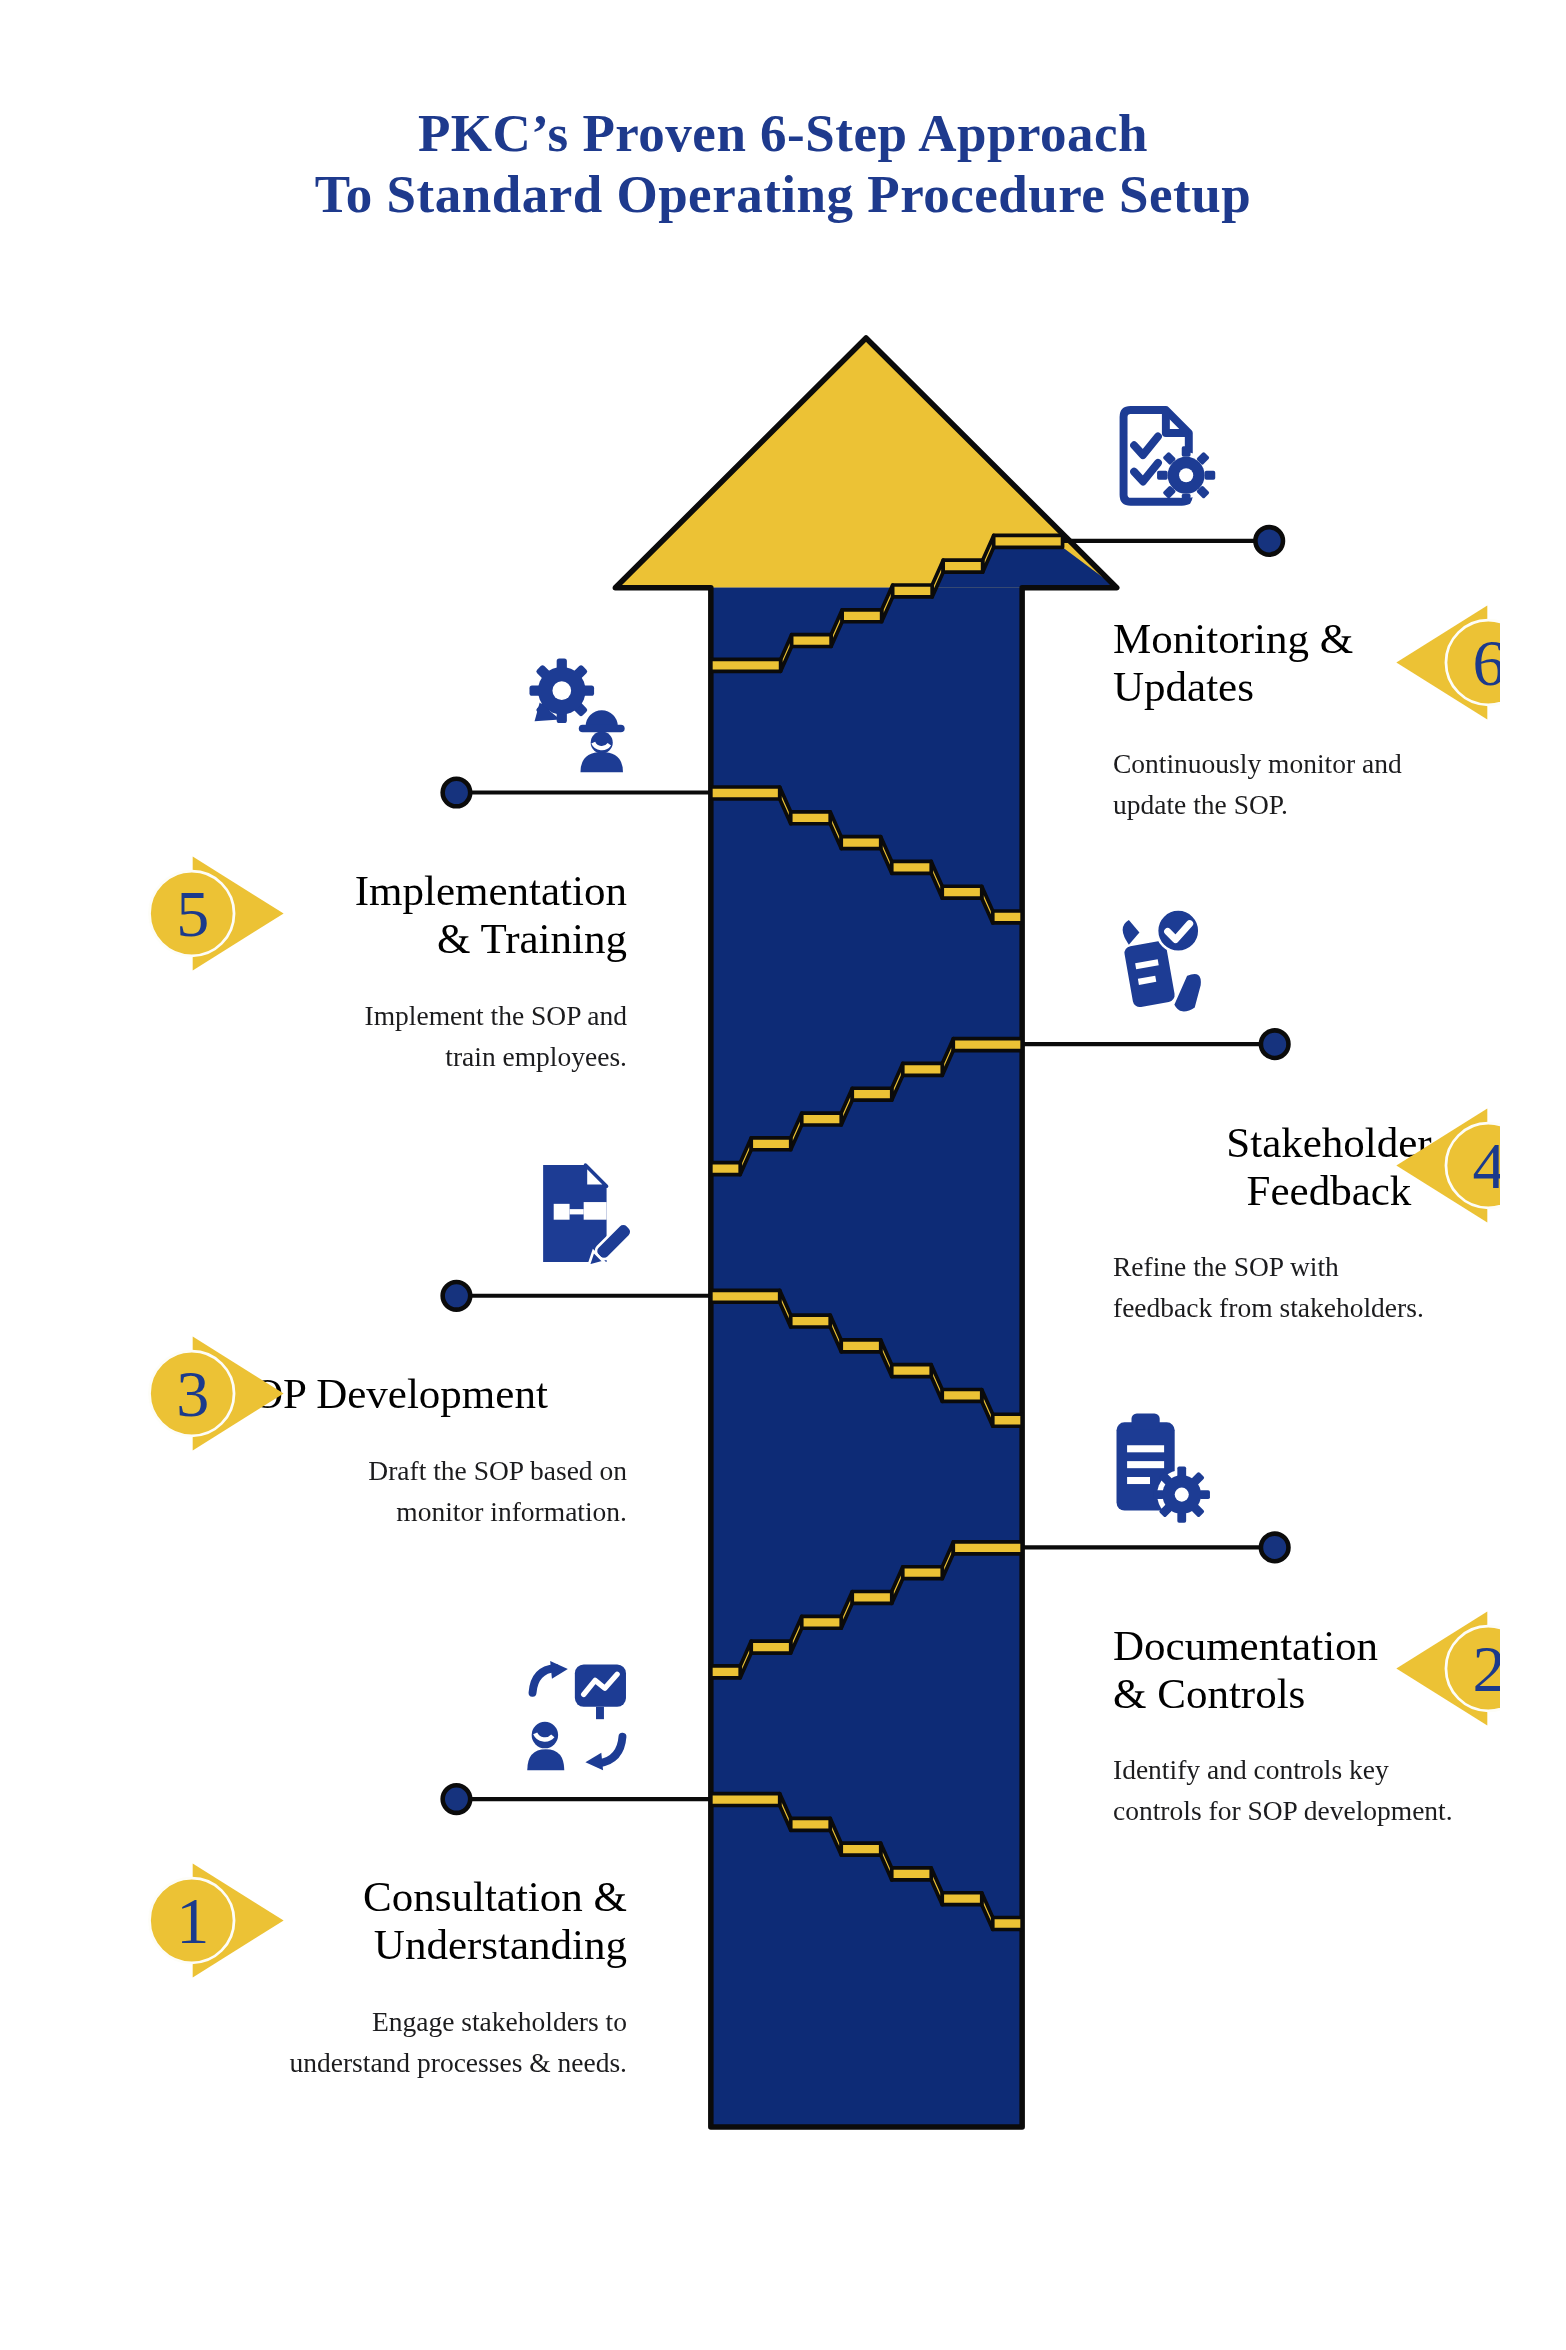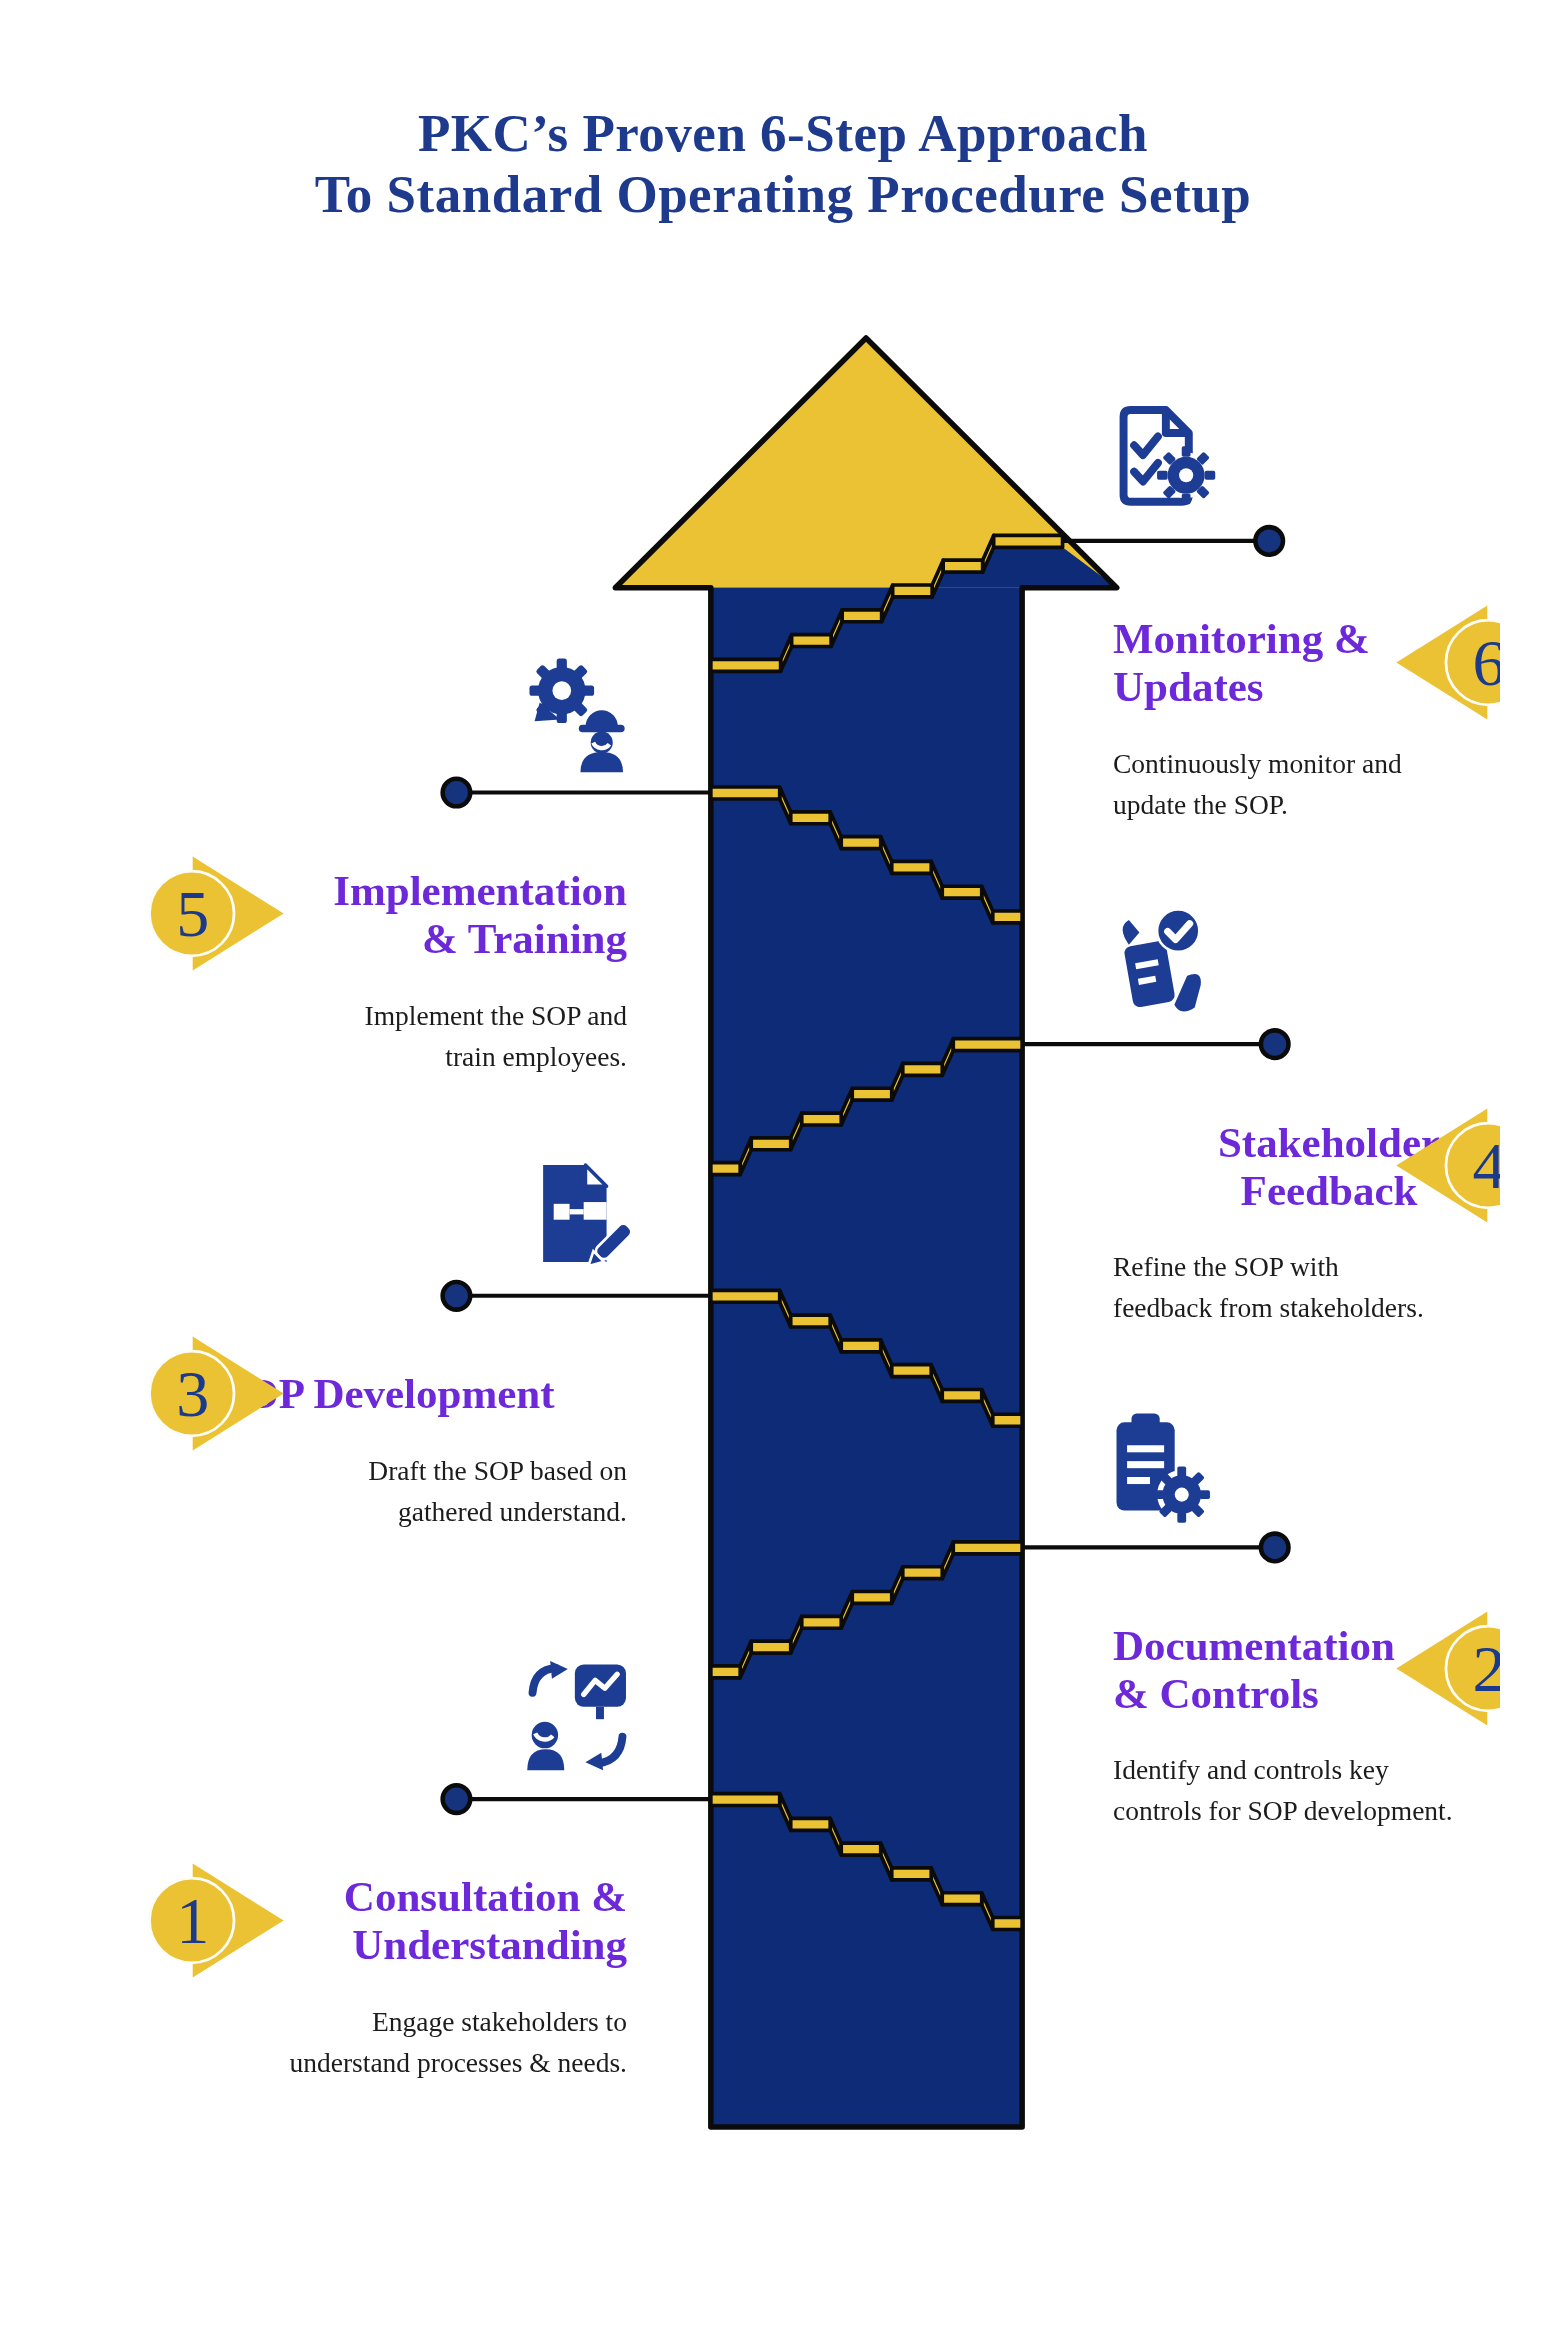--- a/index.html
+++ b/index.html
@@ -6,21 +6,21 @@
   #canvas{
     position:relative;width:1434px;height:2351px;background:#ffffff;
     font-family:"Liberation Serif","DejaVu Serif",serif;overflow:hidden;margin:0 auto;
   }
   #arrow-svg{position:absolute;left:0;top:0;width:1567px;height:2351px;}
   .main-title{
     position:absolute;top:103px;left:0;width:100%;text-align:center;
     color:#1e3a8d;font-weight:bold;font-size:53px;line-height:61px;letter-spacing:0.5px;
   }
   .step-title{
-    position:absolute;font-weight:bold;font-size:43px;line-height:48px;color:#6d28d9;
+    position:absolute;font-weight:normal;font-size:43px;line-height:48px;color:#000000;
   }
   .step-desc{
     position:absolute;font-size:27.5px;line-height:41px;color:#1c1c1e;
   }
   .col-left{left:83px;width:478px;text-align:right;}
   .col-right{left:1047px;width:432px;text-align:left;}
   .icon{position:absolute;width:119px;height:119px;}
   .badge{position:absolute;width:147px;height:129px;}
   .badge text{font-family:"Liberation Serif","DejaVu Serif",serif;font-size:72px;fill:#1b3a8c;}
 </style>
@@ -199,21 +199,21 @@
     <g transform="rotate(45 100 100)">
       <rect x="92" y="68" width="17" height="48" rx="7" fill="#1d3c94" stroke="#fff" stroke-width="3"></rect>
       <polygon points="92,116 109,116 100,132" fill="#1d3c94" stroke="#fff" stroke-width="3"></polygon>
     </g>
   </svg>
   <div class="step-title col-left" style="top:1370px;text-align:center;">
     <div>SOP Development</div>
   </div>
   <div class="step-desc col-left" style="top:1450px;">
     <div>Draft the SOP based on</div>
-    <div>gathered understand.</div>
+    <div>monitor information.</div>
   </div>
   <svg class="badge" style="left:78px;top:1329px;" viewBox="0 0 160 140">
     <polygon points="53,8 53,132 152,70" fill="#ecc235"></polygon>
     <circle cx="52" cy="70" r="46" fill="#ecc235" stroke="#fdfdf8" stroke-width="3"></circle>
     <text x="53" y="95" text-anchor="middle">3</text>
   </svg>
 
   <svg class="icon" style="left:1032px;top:906px;" viewBox="0 0 125 135">
     <g transform="rotate(-10 55 80)">
       <rect x="30" y="42" width="48" height="70" rx="8" fill="#1d3c94"></rect>

